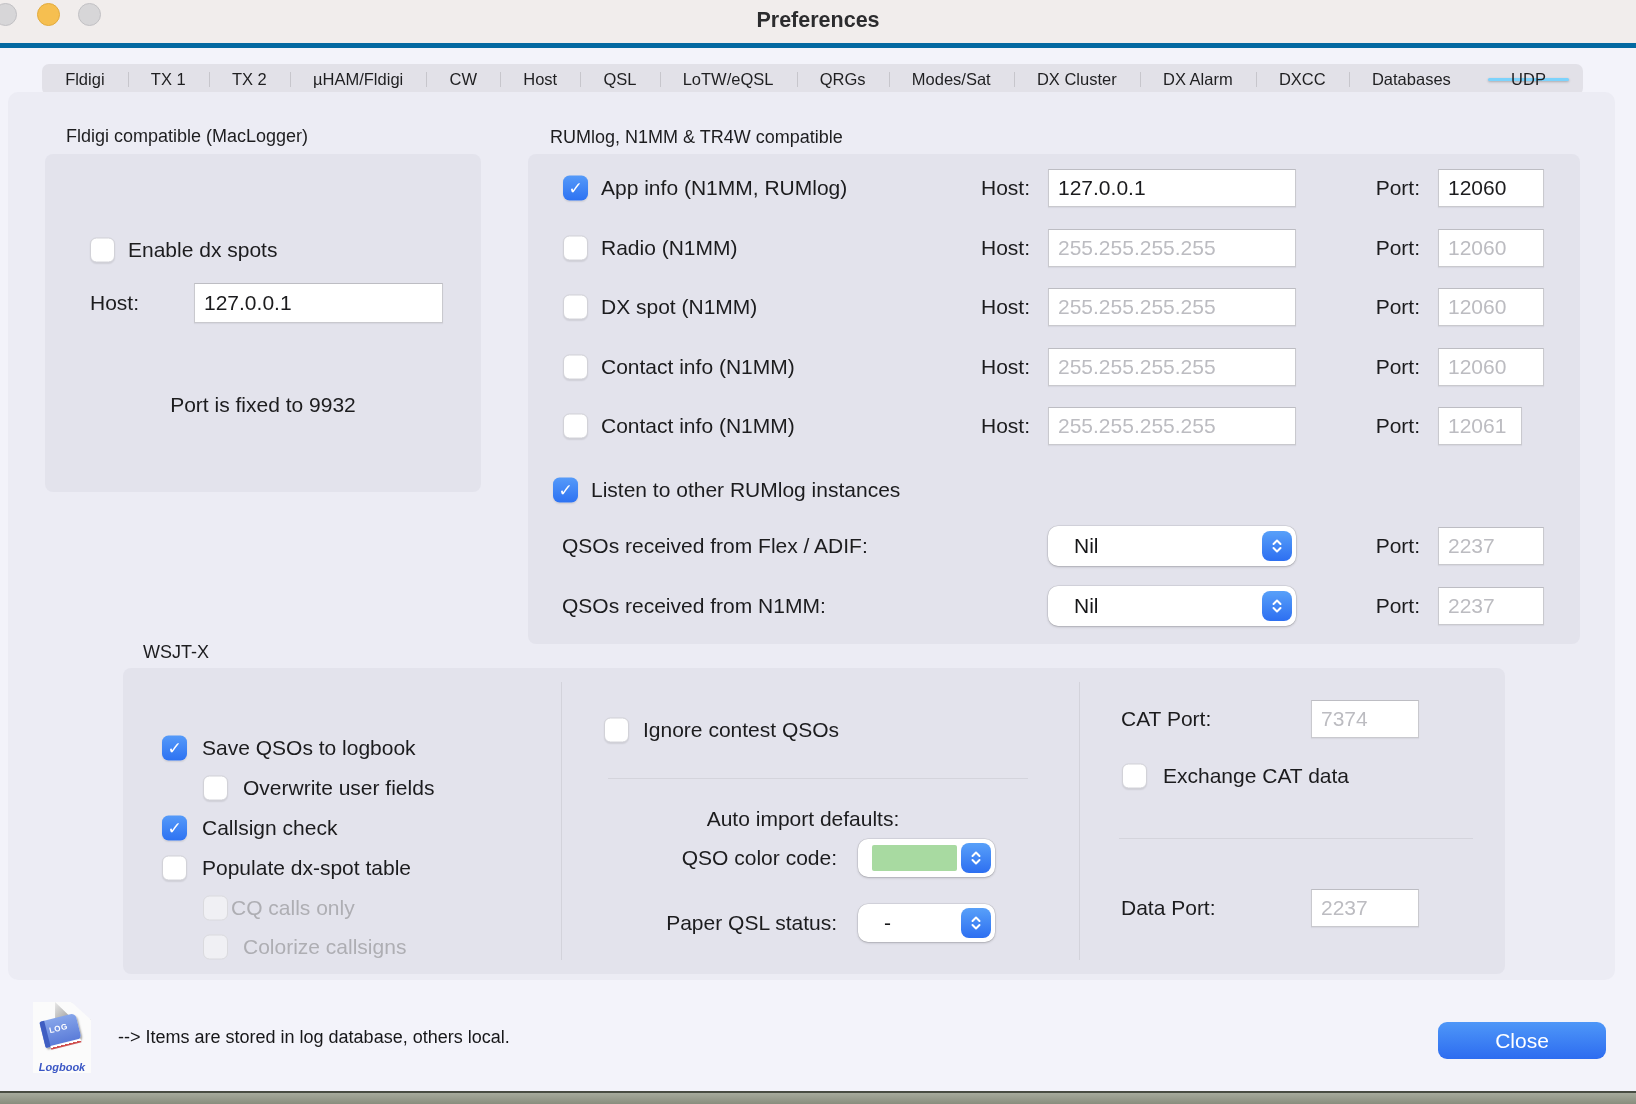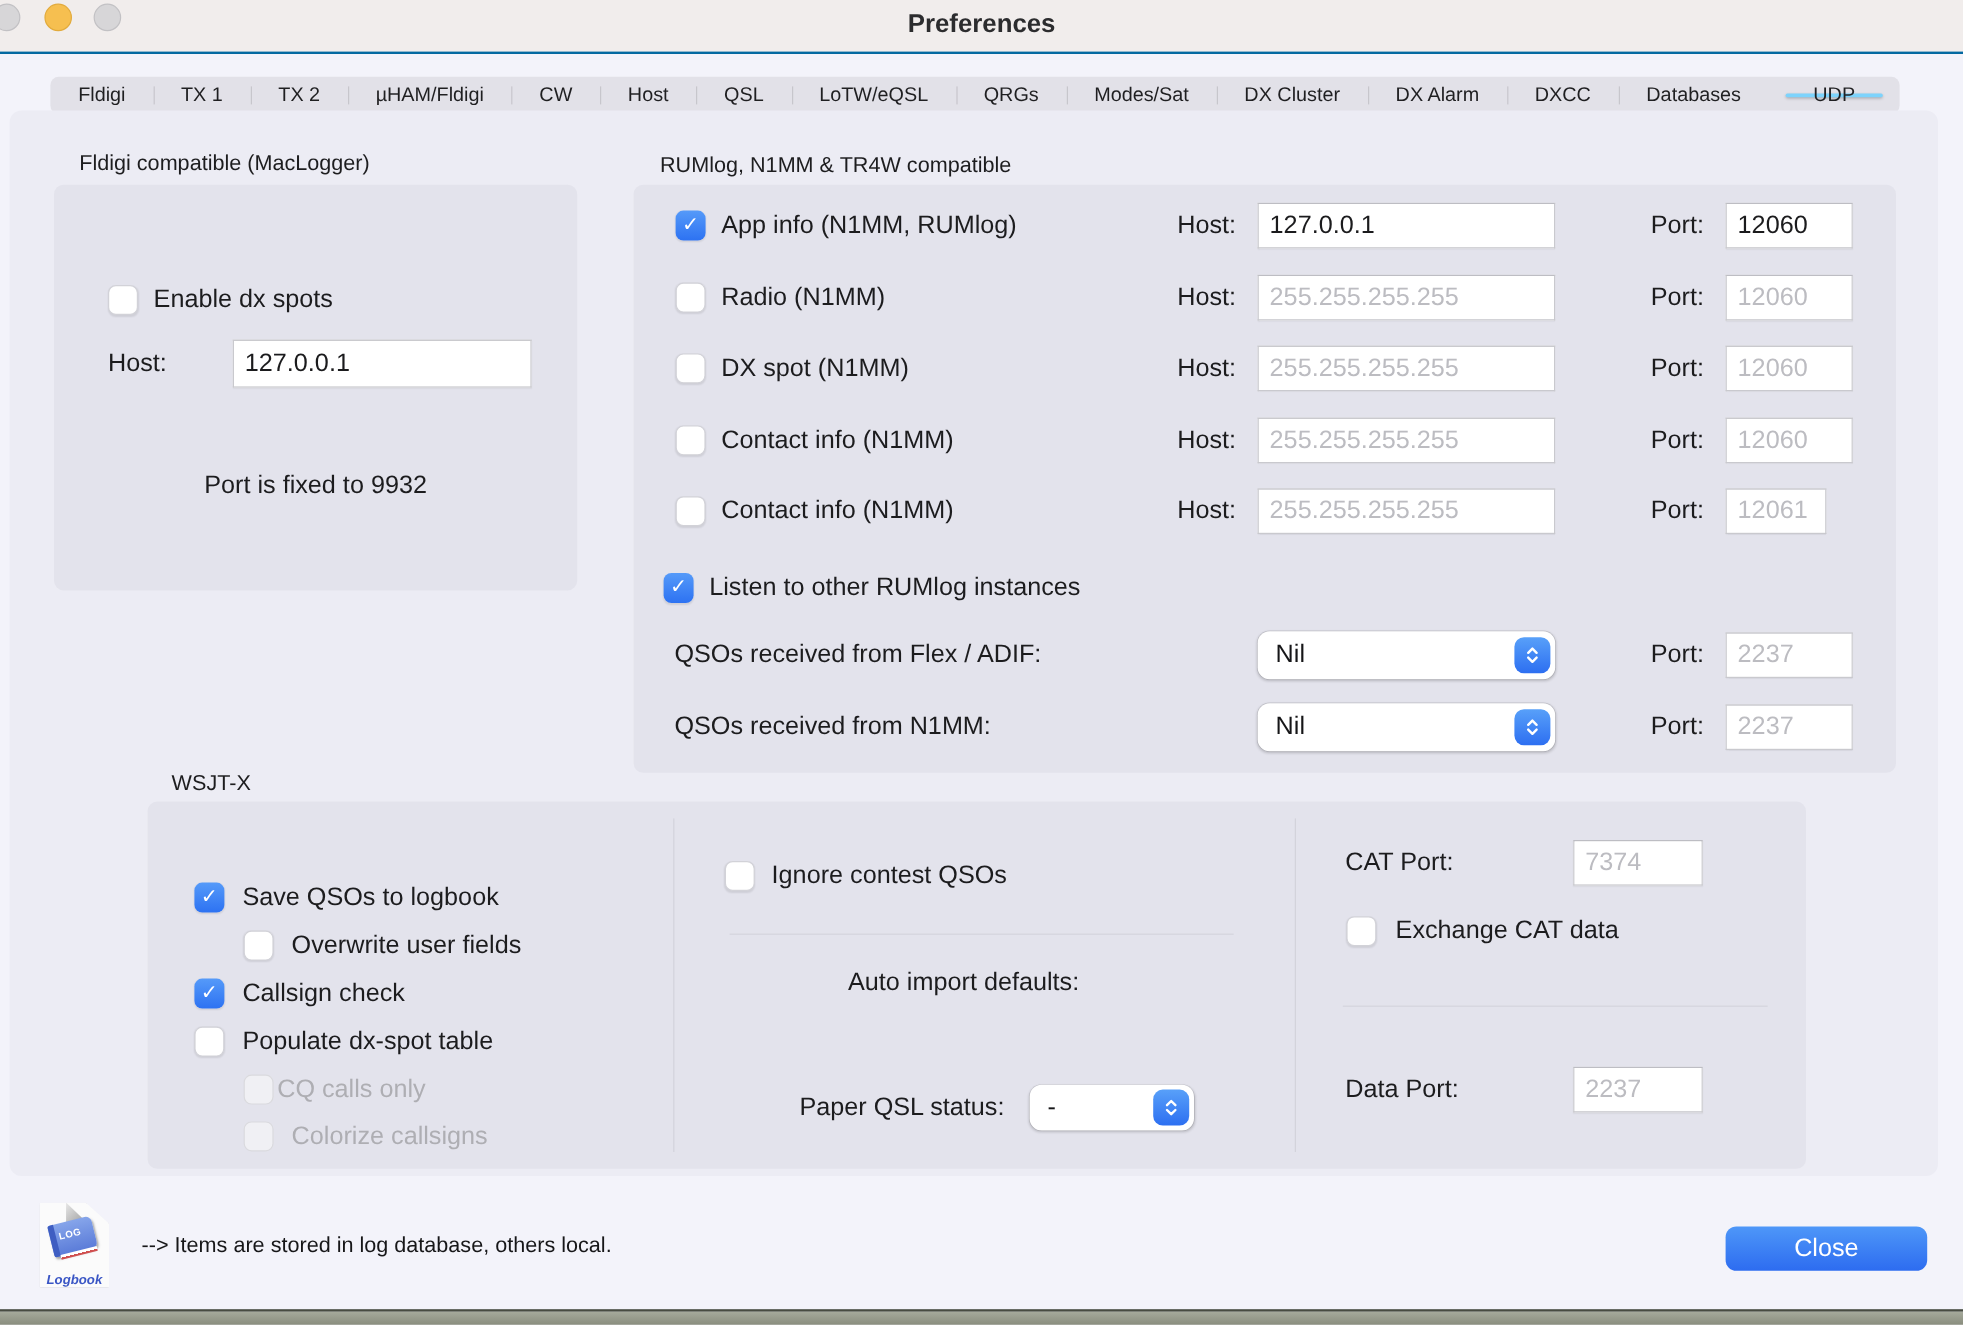--- a/index.html
+++ b/index.html
@@ -4,21 +4,21 @@
 <style>
   html,body{margin:0;padding:0}
   body{
     width:1636px;height:1104px;position:relative;overflow:hidden;
     background:#f3f3fa;
     font-family:"Liberation Sans","DejaVu Sans",sans-serif;
     color:#1c1c1e;
     -webkit-font-smoothing:antialiased;
   }
   
-  .titlebar{position:absolute;left:0;top:0;right:0;height:43px;background:#f1edec;border-bottom:2px solid #0369a1}
+  .titlebar{position:absolute;left:0;top:0;right:0;height:43px;background:#f1edec;border-bottom:5px solid #0369a1}
   .wtitle{position:absolute;left:0;right:0;top:8px;text-align:center;font-size:21.5px;font-weight:700;color:#2c2c2e}
   .light{position:absolute;top:3px;width:23px;height:23px;border-radius:50%;box-sizing:border-box}
   .light.l1{left:-6px;background:#d7d6d8;border:1px solid #c2c1c4}
   .light.l2{left:37px;background:#f6bf50;border:1px solid #e2ab3d}
   .light.l3{left:78px;background:#d7d6d8;border:1px solid #c2c1c4}
   
   .tabbar{position:absolute;left:42px;top:64px;width:1541px;height:31px;background:#e2e1e8;border-radius:7px;display:flex;align-items:stretch}
   .tab{flex:1 1 auto;display:flex;align-items:center;justify-content:center;font-size:16.5px;color:#1f1f21;position:relative;padding:0 9px;white-space:nowrap}
   .tab:not(:first-child)::before{content:"";position:absolute;left:0;top:8px;bottom:8px;width:1px;background:#c7c6cc}
   .tab.selected{background:#7dd3fc;border-radius:6.5px;margin:14px;box-shadow:0 1px 2.5px rgba(0,0,0,.25)}
@@ -33,21 +33,21 @@
   .lb{font-size:21px;white-space:nowrap;color:#1c1c1e}
   .lb.dim{color:#aeaeb3}
   .ralb{text-align:right}
   .cb{width:25px;height:25px;border-radius:6.5px;background:#fff;border:1px solid #d2d2d8;box-sizing:border-box;box-shadow:0 1px 1.5px rgba(0,0,0,.09);display:flex;align-items:center;justify-content:center}
   .cb.on{background:linear-gradient(#559af9,#2d72f2);border:none}
   .cb.on::after{content:"✓";font-size:17px;font-weight:700;color:#fff;margin-top:-1px}
   .cb.dis{background:rgba(255,255,255,.45);border-color:#dadade;box-shadow:none}
   .tf{height:38px;background:#fff;border:1px solid #c9c9ce;border-top-color:#bdbdc3;box-sizing:border-box;padding:0 9px;font-family:inherit;font-size:21px;color:#1b1b1d;box-shadow:0 1px 1px rgba(0,0,0,.05);outline:none}
   .tf::placeholder{color:#bcbcc1;opacity:1}
   .dd{background:#fff;border-radius:10px;box-shadow:0 0 0 .5px rgba(0,0,0,.12),0 1px 2.5px rgba(0,0,0,.2);display:flex;align-items:center;box-sizing:border-box}
-  .dd .val{font-size:21px;padding-left:15px;flex:1;color:#161618}
+  .dd .val{font-size:21px;padding-left:26px;flex:1;color:#161618}
   .dd .sw{flex:1;height:26px;margin-left:14px;border-radius:2px}
   .dd .step{width:30px;height:30px;border-radius:8px;background:linear-gradient(#58a0f9,#2d6ff1);margin:0 4px 0 4px;display:flex;align-items:center;justify-content:center;flex:0 0 auto}
   .vdiv{position:absolute;width:1px;background:#d3d3db}
   .hdiv{position:absolute;height:1px;background:#d4d4dc}
   
   .note{position:absolute;left:118px;top:1027px;font-size:18px;color:#171719;white-space:nowrap}
   .close-btn{position:absolute;left:1438px;top:1022px;width:168px;height:37px;border:none;border-radius:9px;background:linear-gradient(#4e97f8,#2d6cf0);color:#fff;font-size:21px;font-family:inherit}
   .bstrip{position:absolute;left:0;top:1091px;right:0;height:13px;background:linear-gradient(#a6aa9c,#848878);border-top:2px solid #484c42}
   
   .lbicon{position:absolute;left:33px;top:1002px;width:58px;height:71px}
@@ -216,20 +216,32 @@
     <span class="cb dis" style="left:80px"></span>
     <span class="lb dim" style="left:120px">Colorize callsigns</span>
   </div>
 
   <div class="arow" style="top:42px;height:40px">
     <span class="cb" style="left:481px"></span>
     <span class="lb" style="left:520px">Ignore contest QSOs</span>
   </div>
   <div class="hdiv" style="left:485px;top:110px;width:420px"></div>
   <div class="lb" style="position:absolute;left:450px;top:139px;width:460px;text-align:center">Auto import defaults:</div>
+  <div class="arow" style="top:171px;height:38px">
+    <span class="lb ralb" style="left:480px;width:234px">QSO color code:</span>
+    <div class="dd" style="left:735px;width:137px;height:38px">
+      <span class="sw" style="background: rgb(168, 218, 161);"></span>
+      <span class="step">
+        <svg class="stepsvg" width="12" height="18" viewBox="0 0 12 18">
+            <path d="M2.5 7 L6 3.5 L9.5 7" stroke="#fff" stroke-width="2" fill="none" stroke-linecap="round" stroke-linejoin="round"></path>
+            <path d="M2.5 11 L6 14.5 L9.5 11" stroke="#fff" stroke-width="2" fill="none" stroke-linecap="round" stroke-linejoin="round"></path>
+          </svg>
+      </span>
+    </div>
+  </div>
   <div class="arow" style="top:236px;height:38px">
     <span class="lb ralb" style="left:480px;width:234px">Paper QSL status:</span>
     <div class="dd" style="left:735px;width:137px;height:38px">
       <span class="val">-</span>
       <span class="step">
         <svg class="stepsvg" width="12" height="18" viewBox="0 0 12 18">
             <path d="M2.5 7 L6 3.5 L9.5 7" stroke="#fff" stroke-width="2" fill="none" stroke-linecap="round" stroke-linejoin="round"></path>
             <path d="M2.5 11 L6 14.5 L9.5 11" stroke="#fff" stroke-width="2" fill="none" stroke-linecap="round" stroke-linejoin="round"></path>
           </svg>
       </span>

